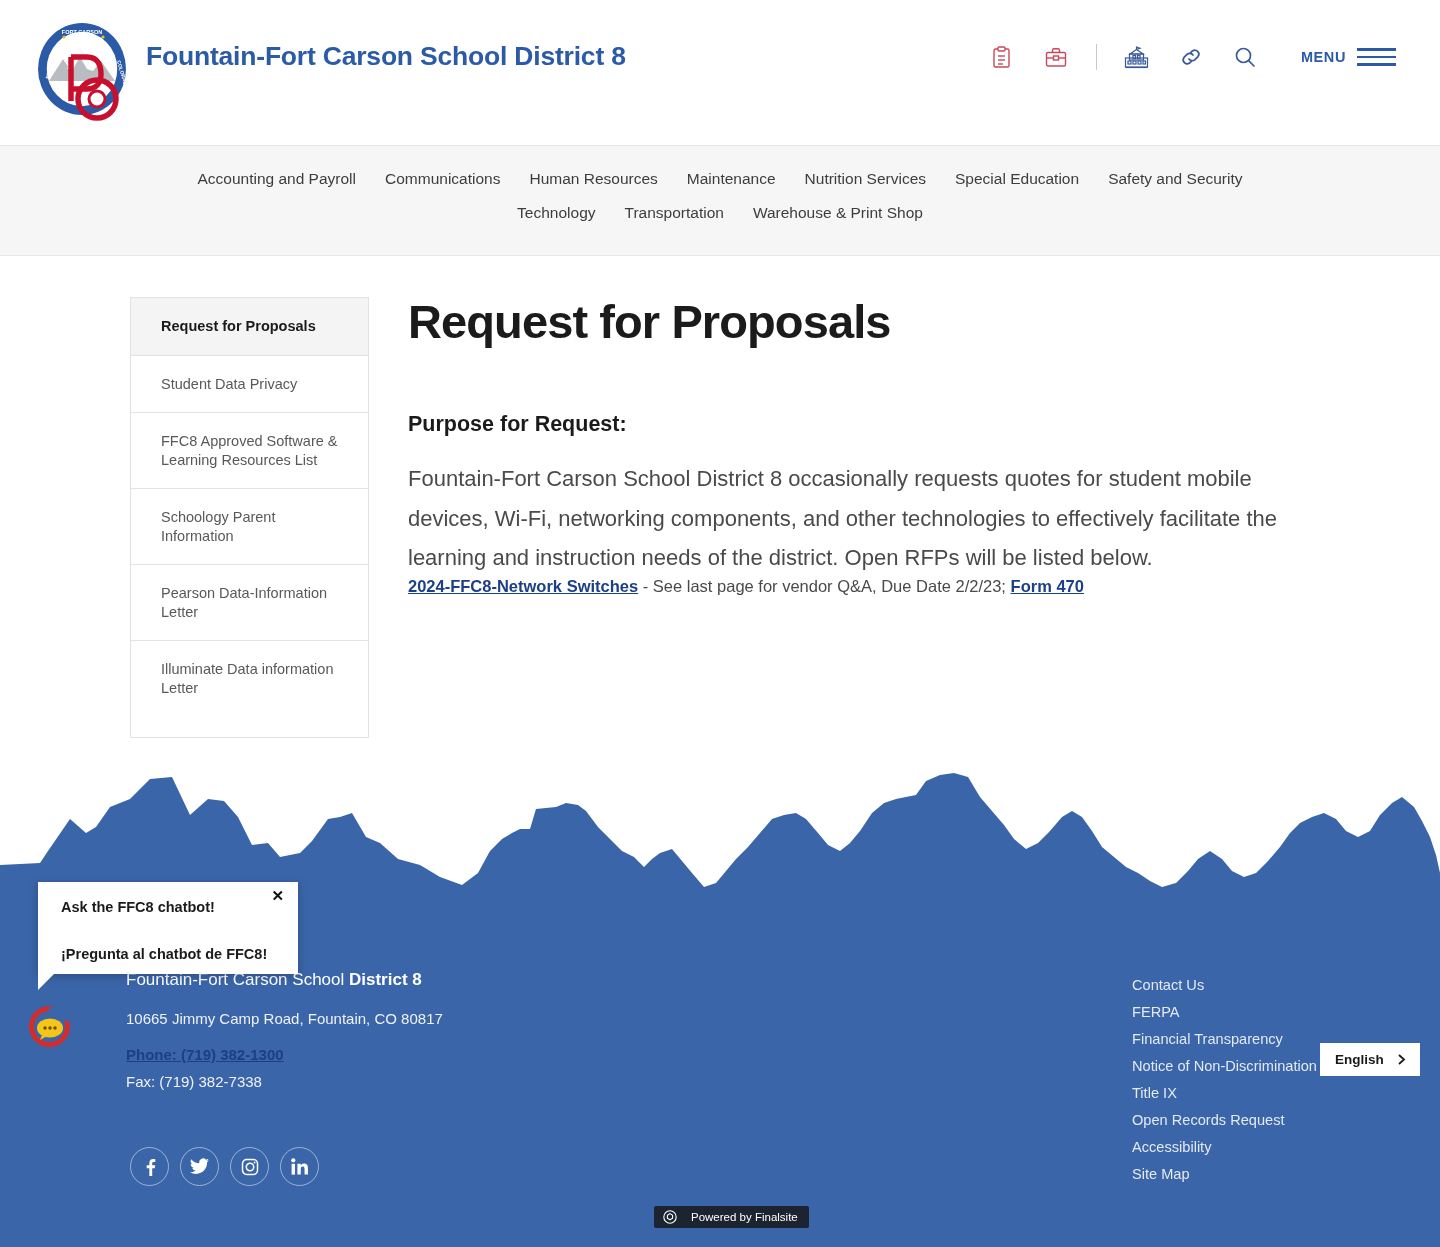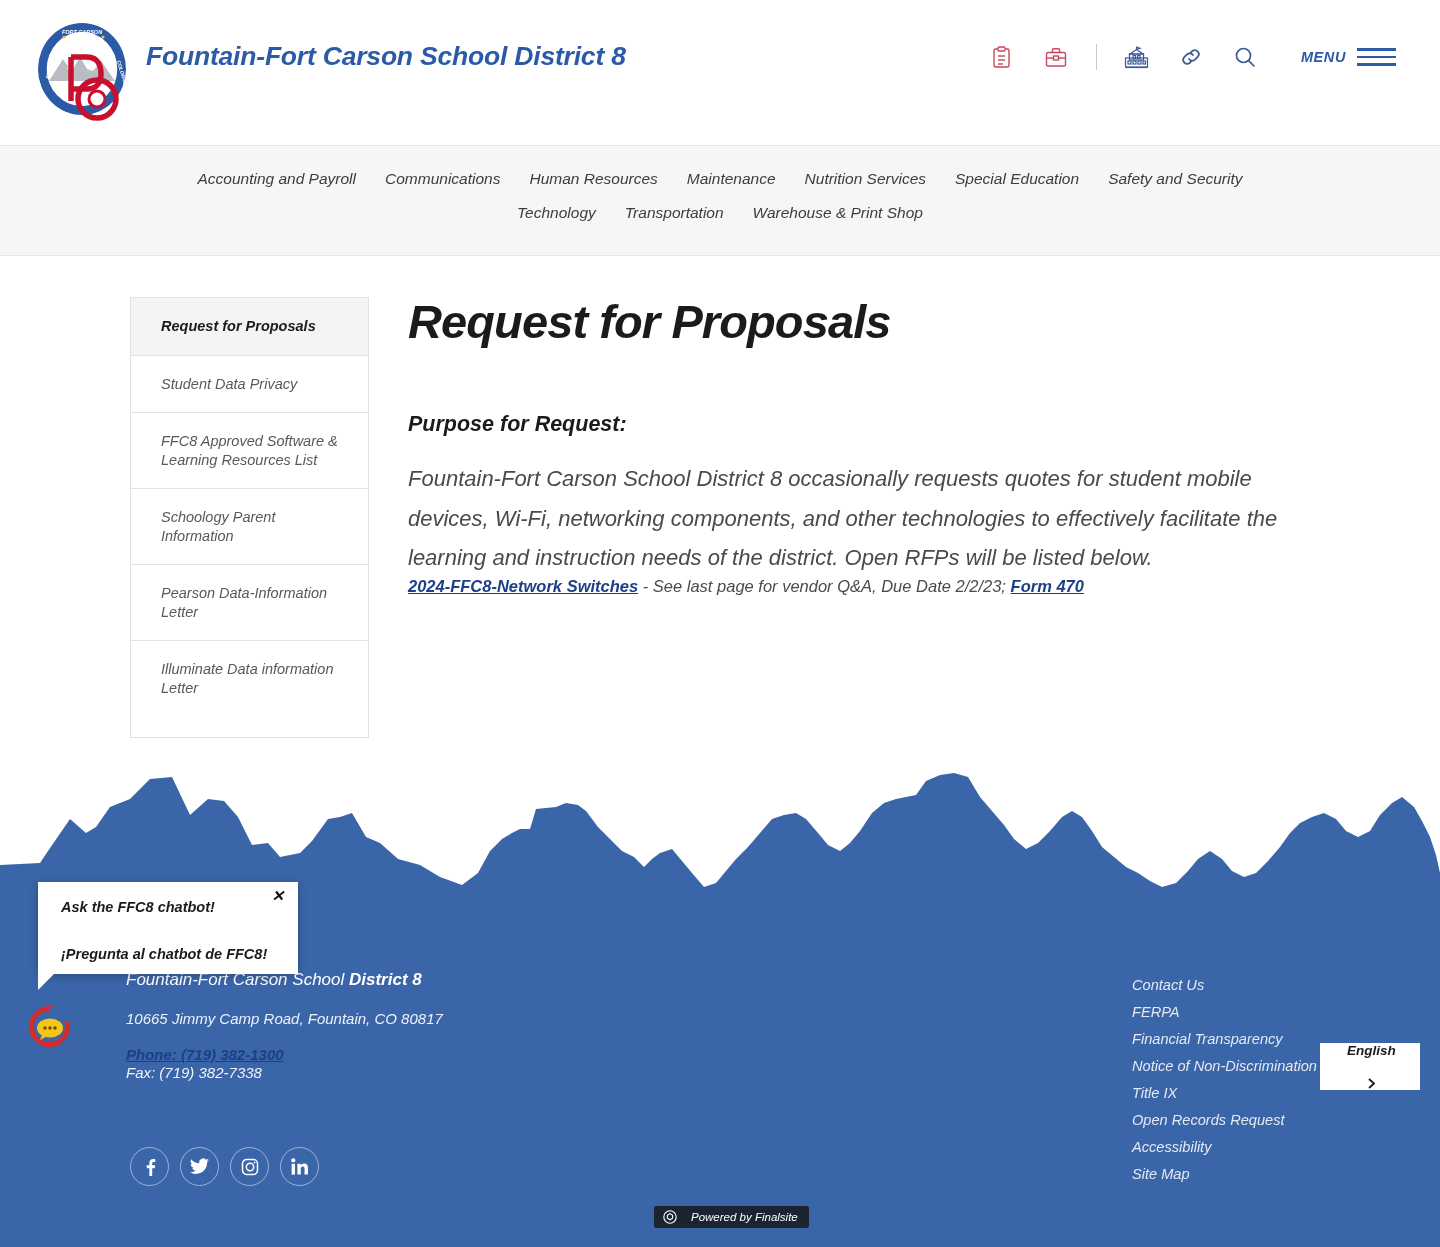--- a/index.html
+++ b/index.html
@@ -3,21 +3,21 @@
 <meta charset="utf-8">
 <style>
   * { box-sizing: border-box; margin: 0; padding: 0; }
   html, body {
     width: 1440px;
     height: 1247px;
     font-family: "Liberation Sans", sans-serif;
     background: #ffffff;
     overflow: hidden;
   }
-  .page { position: relative; width: 1440px; height: 1247px; font-style: italic; }
+  .page { position: relative; width: 1440px; height: 1247px; }
 
   
   .header {
     position: relative;
     height: 146px;
     background: #ffffff;
     border-bottom: 1px solid #e6e6e6;
   }
   .logo-wrap {
     position: absolute; left: 37px; top: 19px;
@@ -166,47 +166,46 @@
   .footer-district .thin { font-weight: normal; }
   .footer-addr {
     font-size: 15px; color: #eef1f7; margin-top: 20px;
   }
   .footer-phone {
     font-size: 15px; margin-top: 19px;
   }
   .footer-phone a {
     color: #1c3f87; text-decoration: underline; font-weight: bold; cursor: pointer;
   }
-  .footer-fax { font-size: 15px; color: #eef1f7; margin-top: 1px; }
+  .footer-fax { font-size: 15px; color: #eef1f7; margin-top: 10px; }
   .social-row {
     position: absolute; left: 130px; top: 227px;
     display: flex; gap: 11px;
   }
   .social-btn {
     width: 39px; height: 39px; border-radius: 50%;
     border: 1.5px solid #9db3d4;
     display: flex; align-items: center; justify-content: center;
     cursor: pointer;
   }
   .footer-links {
     position: absolute; left: 1117px; top: 53px;
     display: flex; flex-direction: column; gap: 2px; margin-left: 15px;
   }
   .footer-link {
     font-size: 14.6px; color: #e4e9f2; line-height: 25px; cursor: pointer;
   }
   .lang-btn {
     position: absolute; left: 1320px; top: 1043px;
-    width: 100px; height: 47px;
+    width: 100px; height: 33px;
     background: #ffffff;
     display: flex; align-items: center; justify-content: space-between;
     padding: 0 12px 0 15px;
     cursor: pointer;
     z-index: 30;
-    flex-direction: column;
   }
   .lang-label { font-size: 13.5px; font-weight: bold; color: #1b1b1b; }
   .finalsite {
     position: absolute; left: 654px; top: 1206px;
     background: #1b2430;
     display: flex; align-items: center; gap: 14px;
     padding: 4px 11px 4px 9px;
     border-radius: 2px;
     z-index: 30;
     cursor: pointer;

